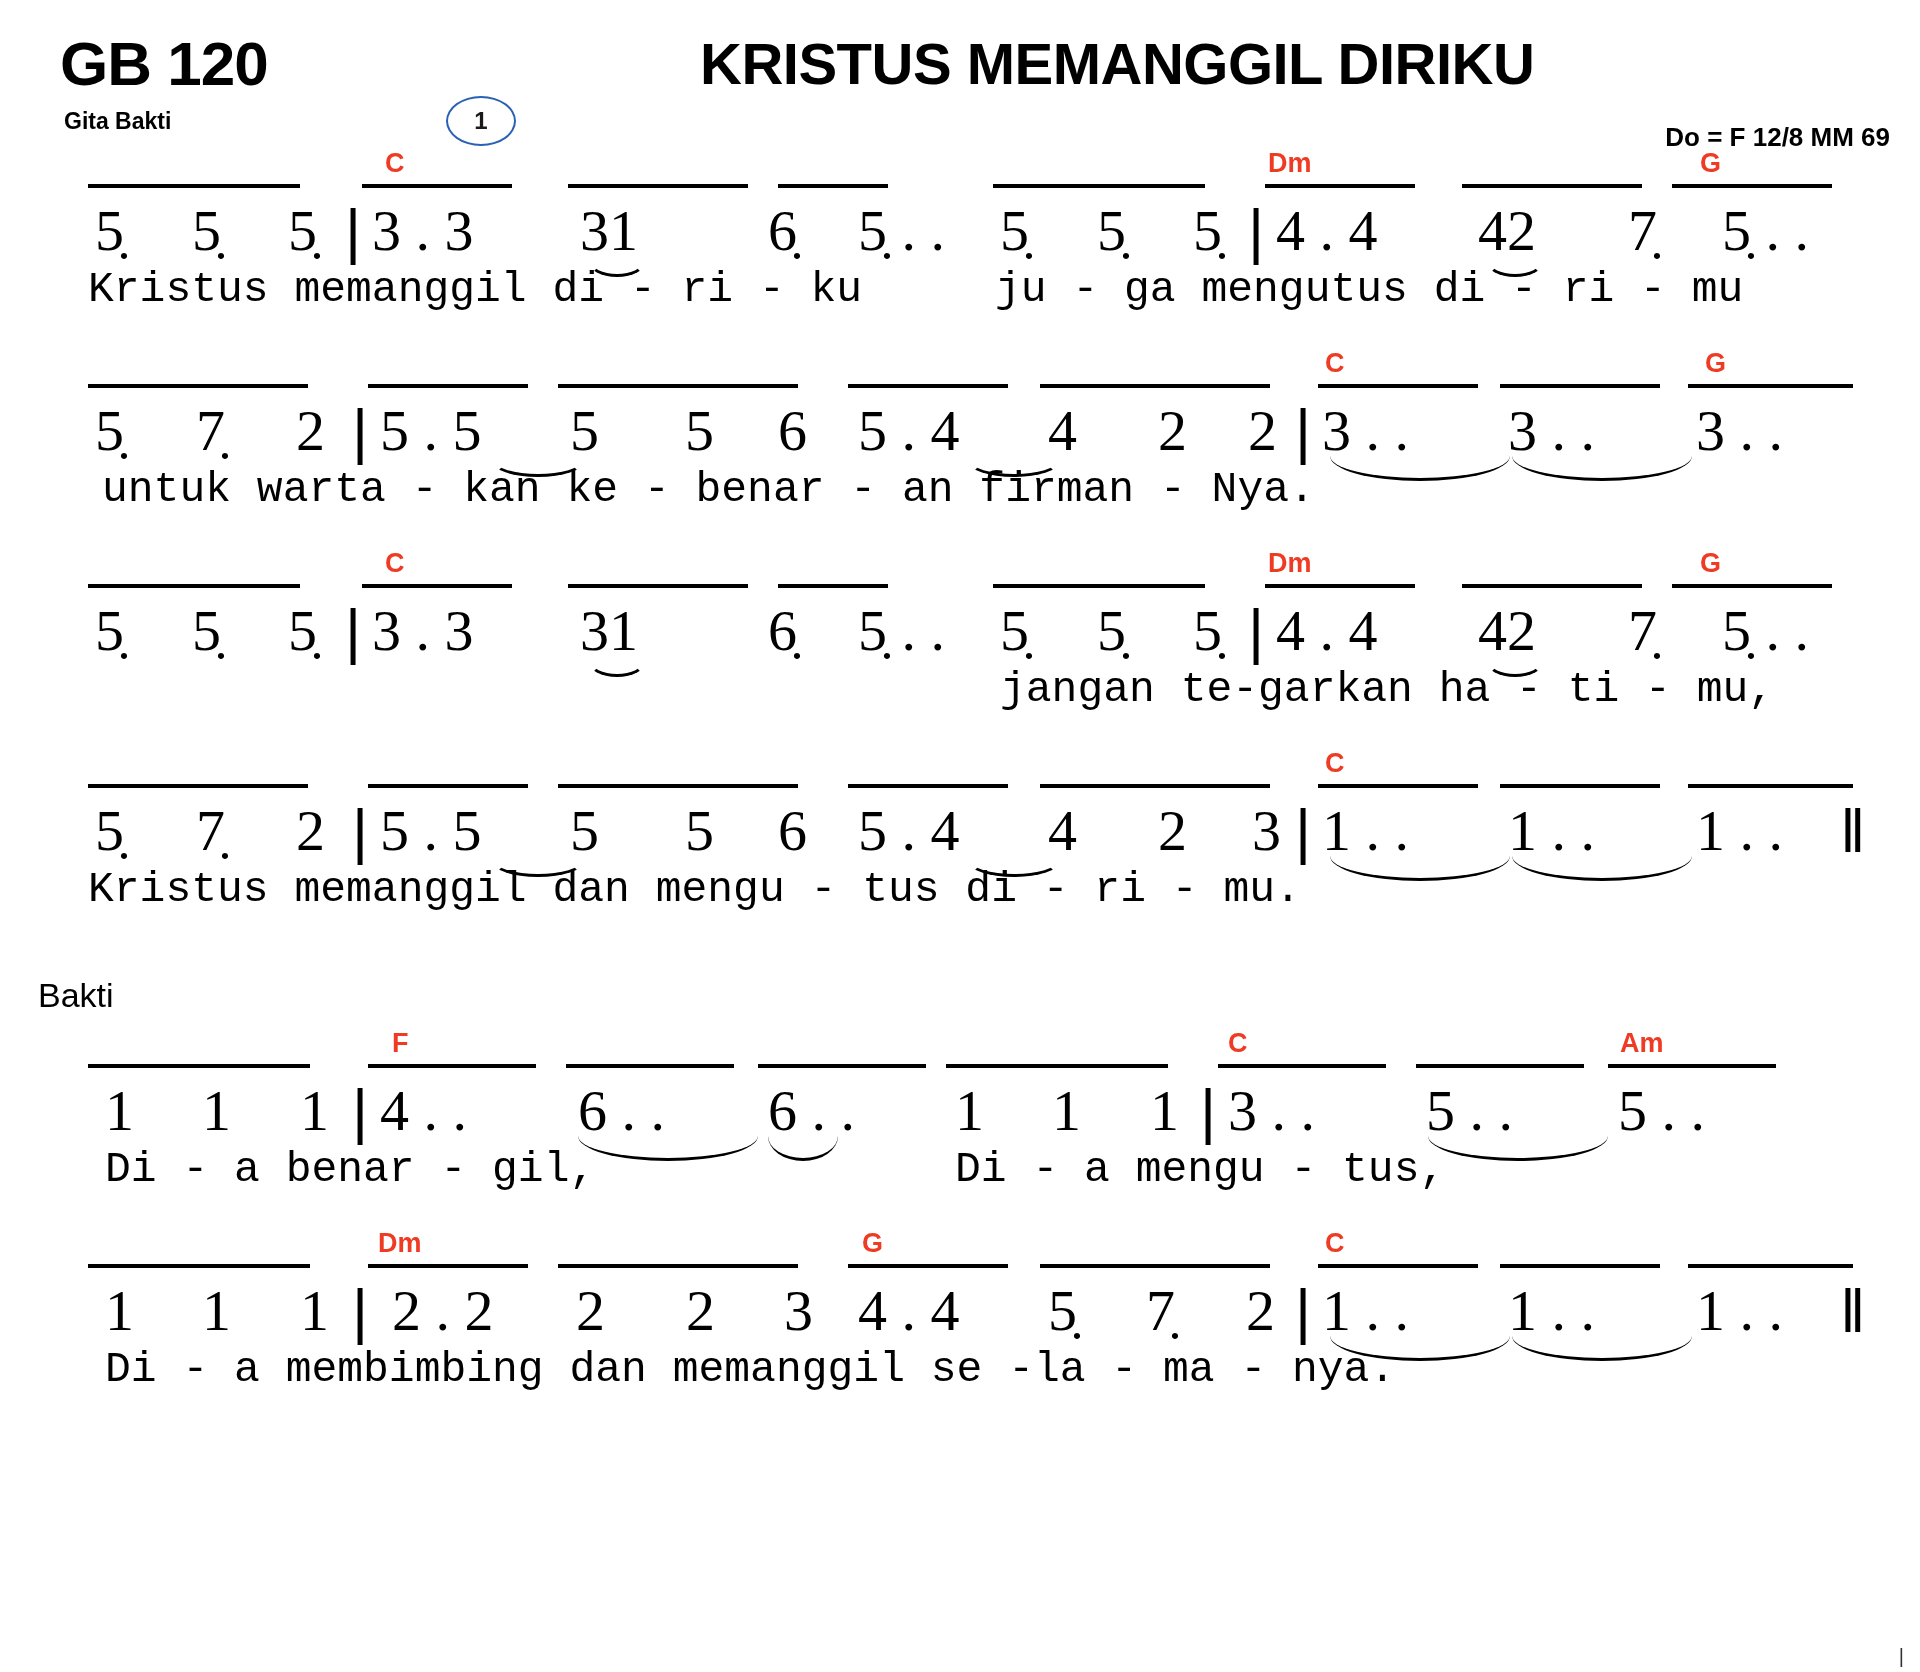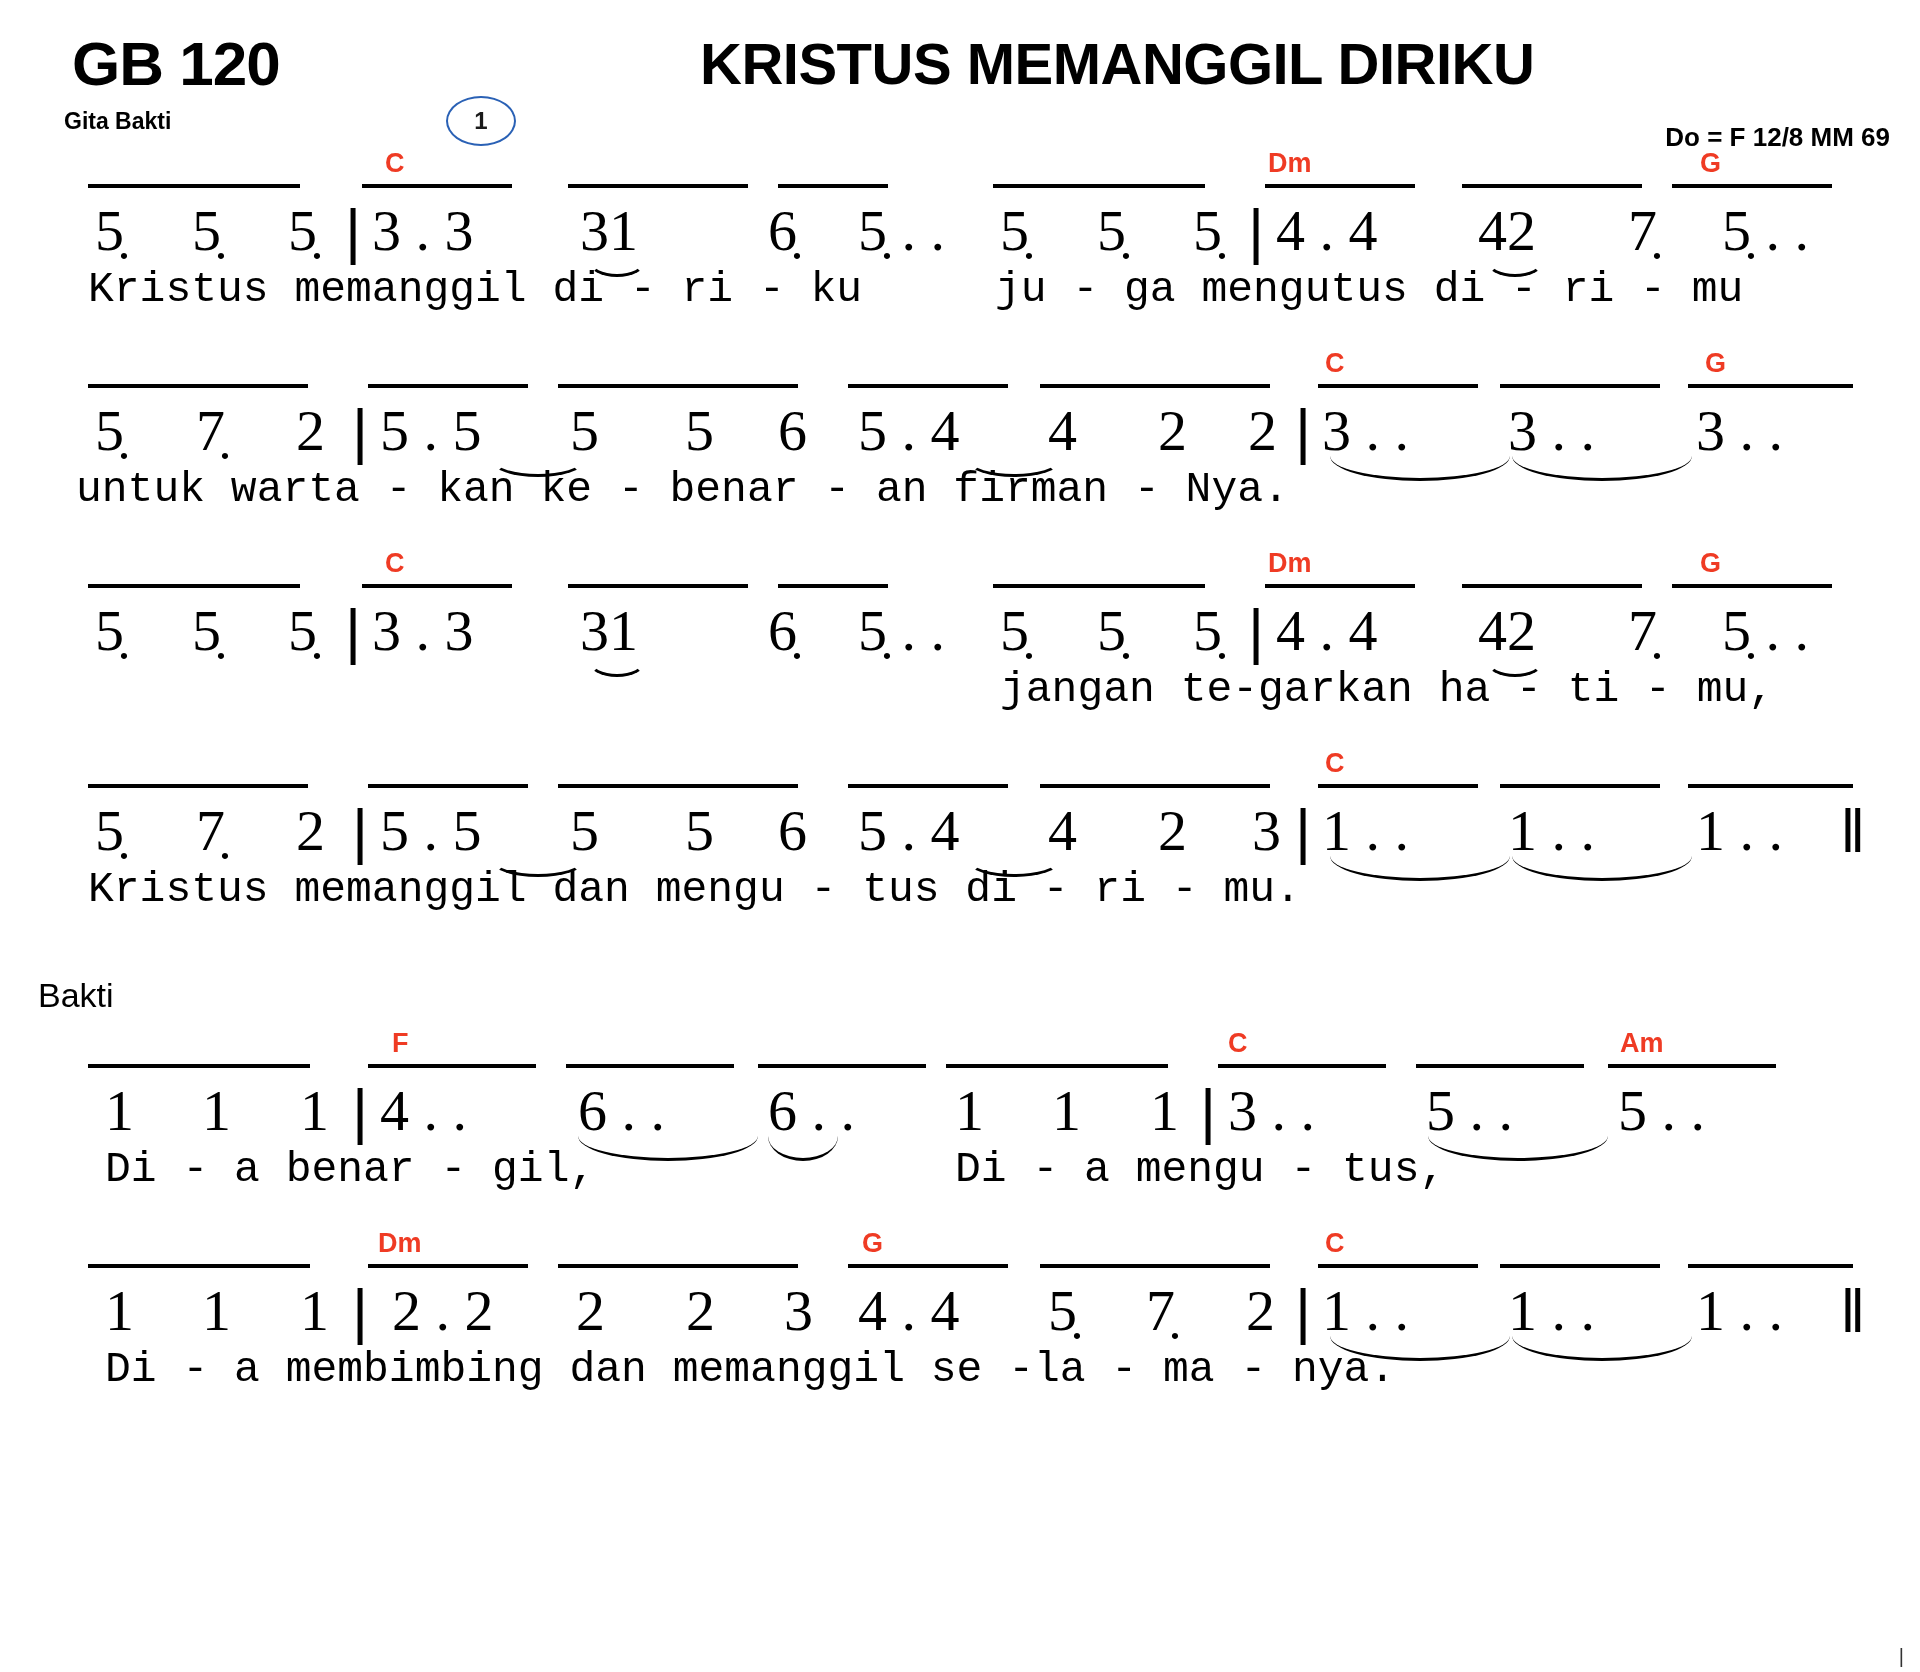--- a/index.html
+++ b/index.html
@@ -27,21 +27,20 @@
     position: relative;
     height: 150px;
   }
   .song-code {
     position: absolute;
     left: 60px;
     top: 28px;
     font-size: 62px;
     font-weight: bold;
     letter-spacing: -1px;
-    margin-left: 12px;
   }
   .song-collection {
     position: absolute;
     left: 64px;
     top: 108px;
     font-size: 23px;
     font-weight: bold;
   }
   .verse-circle {
     position: absolute;
@@ -241,21 +240,21 @@
       <div class="barline" style="left:1295px; top:50px;">|</div>
       <div class="note" style="left:1322px; top:52px;">3 . .</div>
       <div class="note" style="left:1508px; top:52px;">3 . .</div>
       <div class="note" style="left:1696px; top:52px;">3 . .</div>
       <div class="tie" style="left:492px; top:108px; width:86px;"></div>
       <div class="tie" style="left:968px; top:108px; width:86px;"></div>
       <div class="slur" style="left:1330px; top:106px; width:180px;"></div>
       <div class="slur" style="left:1512px; top:106px; width:180px;"></div>
     </div>
     <div class="lyrics-row">
-      <div class="lyric" style="left:76px; top:8px;text-align:right;">untuk   warta - kan   ke - benar - an    firman - Nya.</div>
+      <div class="lyric" style="left:102px; top:8px;text-align:right;">untuk   warta - kan   ke - benar - an    firman - Nya.</div>
     </div>
   </div>
 
   <div class="staff-block" style="height:200px;">
     <div class="notes-row">
       <div class="beam" style="left:88px; top:34px; width:212px;"></div>
       <div class="beam" style="left:362px; top:34px; width:150px;"></div>
       <div class="beam" style="left:568px; top:34px; width:180px;"></div>
       <div class="beam" style="left:778px; top:34px; width:110px;"></div>
       <div class="beam" style="left:993px; top:34px; width:212px;"></div>

